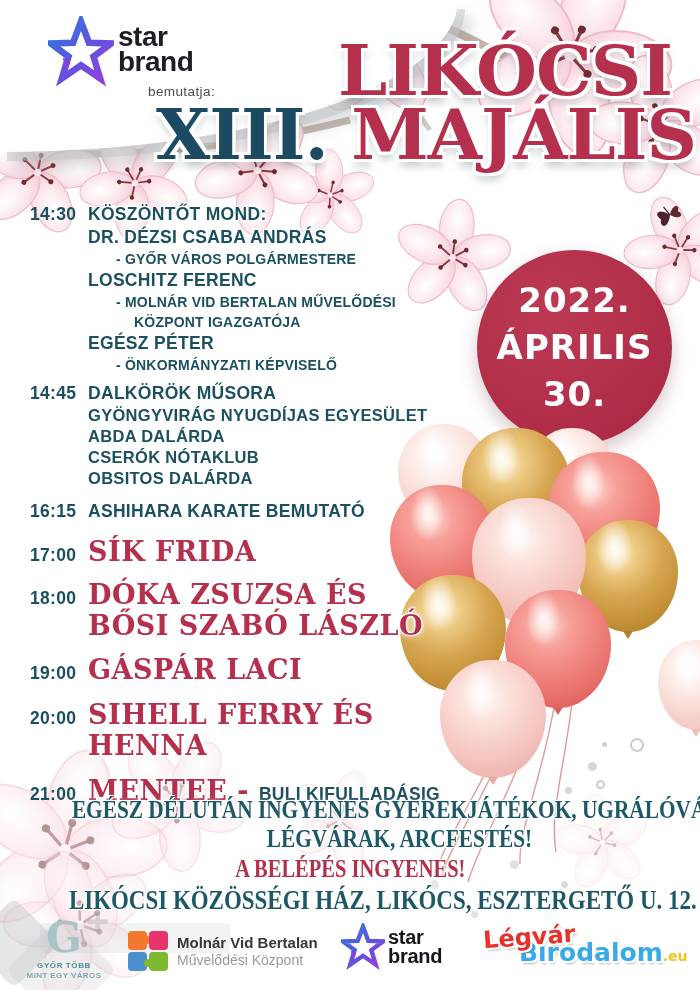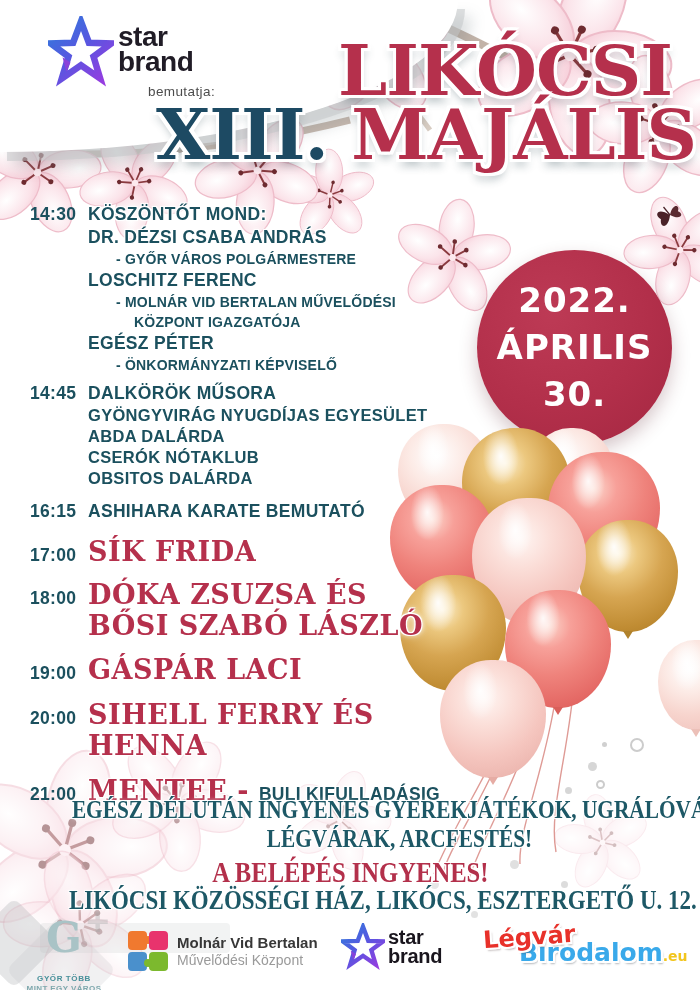--- a/index.html
+++ b/index.html
@@ -122,35 +122,35 @@
   .r-xl{ font-family:"DejaVu Serif",serif; font-weight:bold; font-size:27px; line-height:31px;
          color:#b5304c; letter-spacing:.5px; }
   .t-inline{ font:bold 17.5px/31px "Liberation Sans",sans-serif; color:#1b505e; letter-spacing:.3px; }
 
   
   .note{ position:absolute; left:0; width:700px; text-align:center; z-index:6;
     font-family:"Liberation Serif", serif; font-weight:bold; color:#1d5866;
     text-shadow:-1px -1px 0 #fff,1px -1px 0 #fff,-1px 1px 0 #fff,1px 1px 0 #fff,0 0 6px #fff; }
   .note-inner{ display:inline-block; transform:scaleX(.82); transform-origin:50% 50%; white-space:nowrap; }
   .note-play{ top:795px; font-size:26px; line-height:29px; }
-  .note-free{ top:855px; font-size:30px; color:#b3304b; }
+  .note-free{ top:855px; font-size:25px; color:#b3304b; }
   .note-venue{ top:884px; font-size:28px; }
 
   
   .watermark{ position:absolute; left:0; top:893px; width:260px; height:97px; z-index:1; }
   .wm-d{ position:absolute; background:rgba(170,172,174,.30); transform:rotate(45deg); border-radius:8px; }
   .wm-d1{ left:-18px; top:18px; width:64px; height:64px; }
   .wm-d2{ left:22px; top:38px; width:78px; height:78px; background:rgba(190,192,194,.22); }
   .wm-plus{ position:absolute; left:86px; top:6px; font-size:40px; font-weight:bold; color:rgba(160,162,164,.35); }
   .wm-bar{ position:absolute; left:40px; top:30px; width:190px; height:30px; background:rgba(205,207,208,.25); border-radius:4px; }
 
   .footer-item{ position:absolute; z-index:6; }
   .gyor{ left:16px; top:916px; width:96px; text-align:center; }
   .gyor-g{ font-family:"DejaVu Serif",serif; font-size:42px; line-height:44px; color:#a9c3c6; font-weight:bold; }
-  .gyor-l1{ font:bold 8px/10px "Liberation Sans",sans-serif; color:#48909a; letter-spacing:.6px; margin-top:14px; }
+  .gyor-l1{ font:bold 8px/10px "Liberation Sans",sans-serif; color:#48909a; letter-spacing:.6px; margin-top:1px; }
   .gyor-l2{ font:bold 8px/10px "Liberation Sans",sans-serif; color:#7fa8ad; letter-spacing:.4px; }
 
   .mvb{ left:128px; top:931px; display:flex; align-items:center; }
   .puzzle{ width:40px; height:40px; display:grid; grid-template-columns:19px 19px; grid-template-rows:19px 19px; gap:2px; }
   .pz{ border-radius:4px; position:relative; }
   .pz1{ background:#f0792f; } .pz2{ background:#e8336d; } .pz3{ background:#4a90cc; } .pz4{ background:#7cb92e; }
   .pz1::after{ content:""; position:absolute; right:-5px; top:5px; width:8px; height:8px; border-radius:50%; background:#f0792f; }
   .pz4::after{ content:""; position:absolute; left:-5px; bottom:4px; width:8px; height:8px; border-radius:50%; background:#7cb92e; }
   .mvb-text{ margin-left:9px; }
   .mvb-l1{ font:bold 15px/18px "Liberation Sans",sans-serif; color:#373737; }

